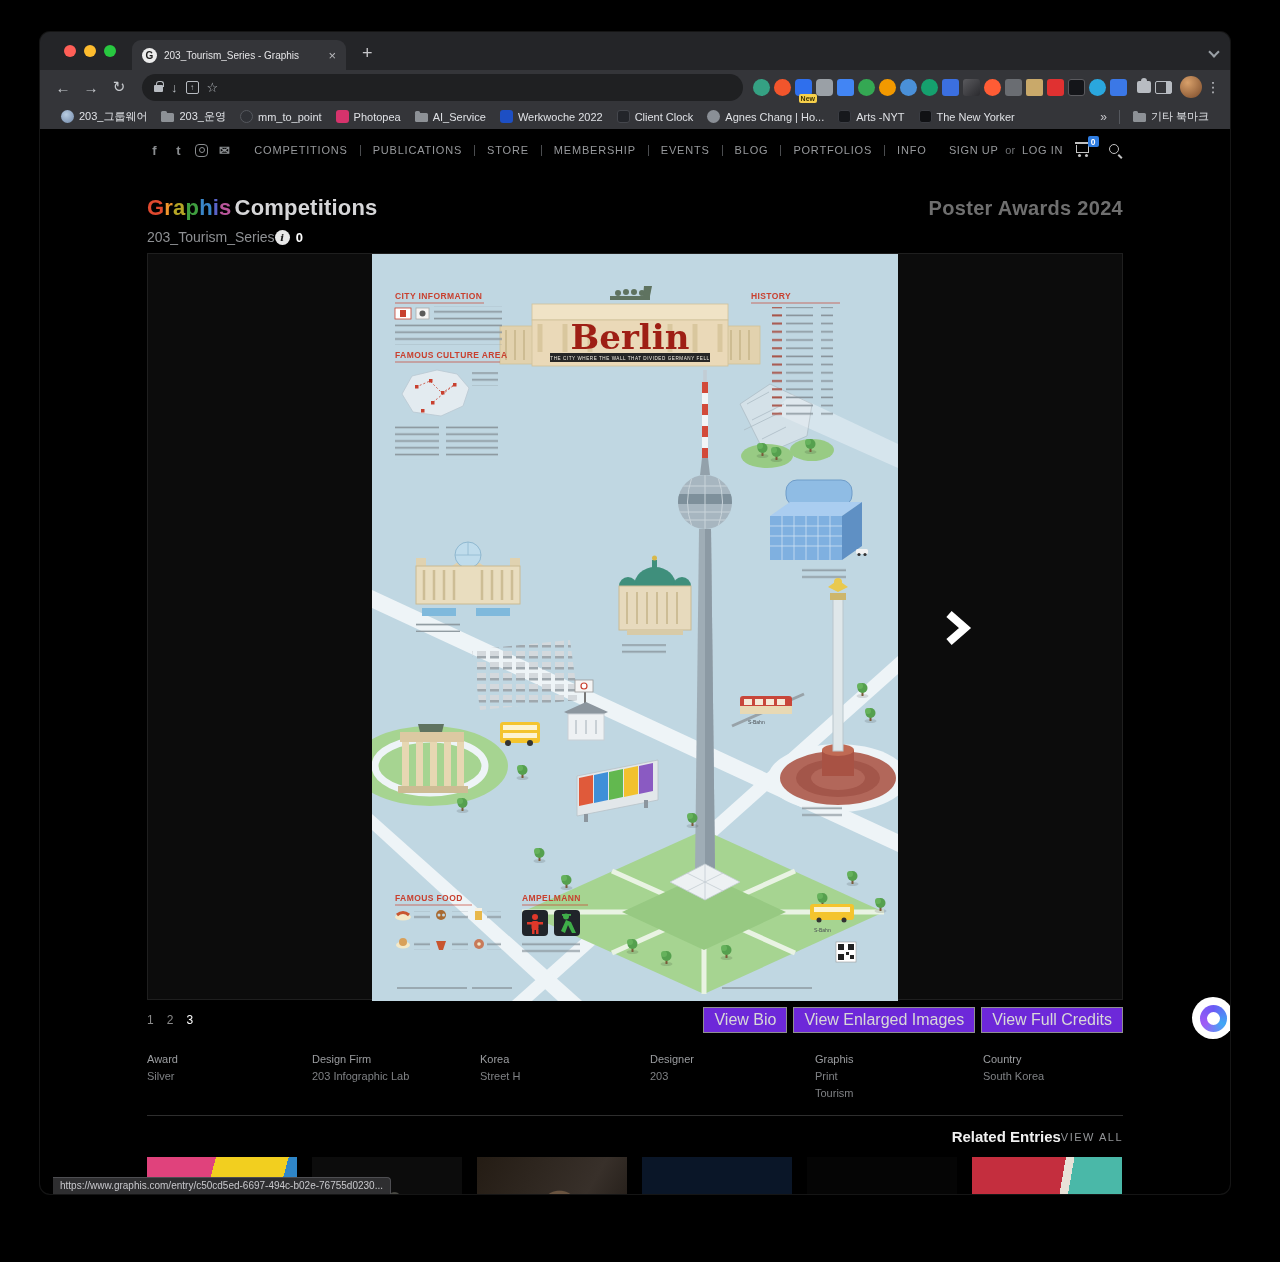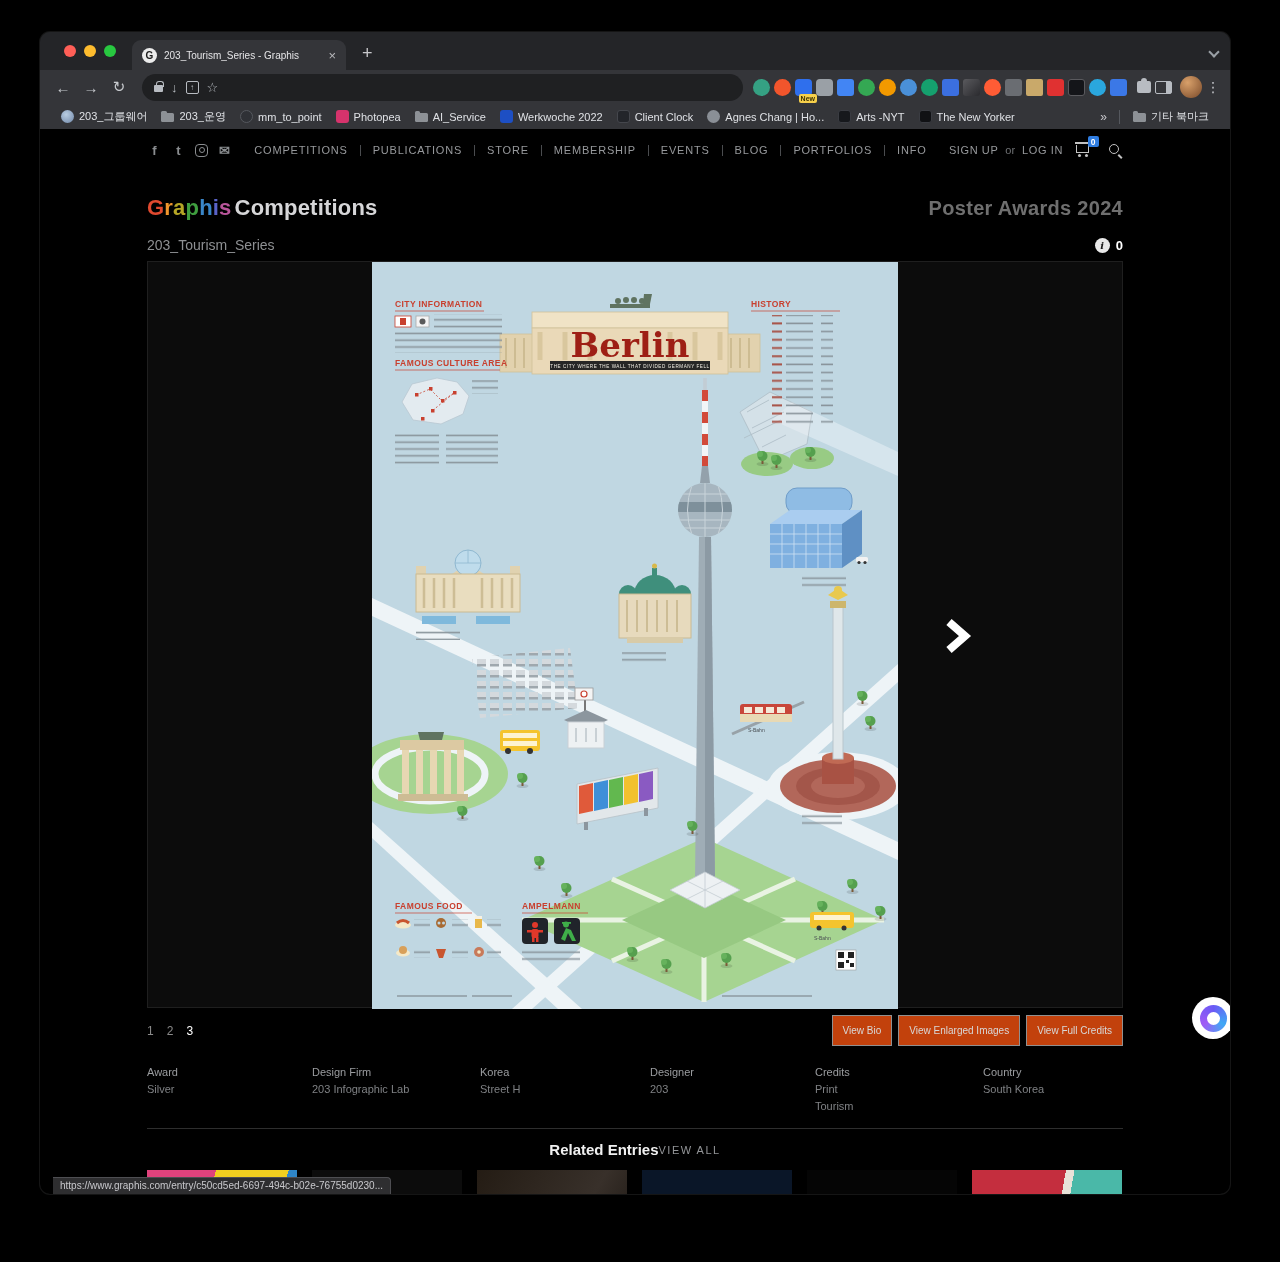--- a/index.html
+++ b/index.html
@@ -71,37 +71,37 @@
   .cart-ic::after{content:"";position:absolute;left:1px;bottom:-5px;width:3px;height:3px;background:#c2c2c2;border-radius:50%;box-shadow:7px 0 0 #c2c2c2}
   .cart-badge{position:absolute;top:-6px;right:-3px;min-width:11px;height:11px;background:#2f7de1;color:#fff;font-size:8.5px;font-weight:bold;display:flex;align-items:center;justify-content:center;border-radius:2px;padding:0 2px}
   .search-ic{position:relative;width:16px;height:16px;margin-left:4px}
   .search-ic::before{content:"";position:absolute;left:2px;top:2px;width:8px;height:8px;border:1.8px solid #c2c2c2;border-radius:50%}
   .search-ic::after{content:"";position:absolute;left:12px;top:12px;width:5px;height:1.8px;background:#c2c2c2;transform:rotate(45deg);transform-origin:0 0}
   .brand-row{display:flex;align-items:baseline;justify-content:space-between;margin-top:36px}
   .brand{font-size:22px;font-weight:bold;letter-spacing:.2px}
   .brand .bl0{color:#e0492f}.brand .bl1{color:#f0962c}.brand .bl2{color:#b5a626}.brand .bl3{color:#3f9e3f}.brand .bl4{color:#3a86c8}.brand .bl5{color:#5a63c8}.brand .bl6{color:#b8559a}
   .brand-suffix{color:#d6d6d8;margin-left:3px}
   .page-title{font-size:20px;font-weight:bold;color:#6f6f6f;letter-spacing:.3px}
-  .entry-row{display:flex;justify-content:space-between;align-items:center;margin-top:16px}
+  .entry-row{display:flex;align-items:center;margin-top:8px}
   .entry-title{color:#8e9093;font-size:14px}
   .entry-stats{display:flex;align-items:center;gap:6px}
   .info-ic{width:15px;height:15px;border-radius:50%;background:#e8e8e8;color:#1a1a1a;font-size:10px;font-weight:bold;font-family:"DejaVu Serif",serif;display:flex;align-items:center;justify-content:center;font-style:italic}
   .like-count{color:#fff;font-weight:bold;font-size:13px}
   .stage{position:relative;margin-top:8px;height:747px;background:#0c0c0c;border:1px solid #1f1f1f;display:flex;justify-content:center}
   .poster{width:526px;height:747px;display:block}
   .next-btn{position:absolute;right:150px;top:356px;width:28px;height:36px}
   .pager-row{display:flex;justify-content:space-between;align-items:center;margin-top:7px}
   .pages{display:flex;gap:13px;font-size:12px;color:#8a8a8a}
   .pages .current{color:#fff}
   .viewer-btns{display:flex;gap:6px}
-  .vbtn{border:1px solid #909090;background:#c2410c;color:#d8d8d8;font-size:10px;padding:9px 10px;font-family:"Liberation Sans",sans-serif}
+  .vbtn{border:1px solid #909090;background:#6d28d9;color:#d8d8d8;font-size:16px;padding:3px 10px;font-family:"Liberation Sans",sans-serif}
   .meta{display:grid;grid-template-columns:165px 168px 170px 165px 168px 1fr;margin-top:20px;font-size:11px}
   .meta-label{color:#9b9da0;font-weight:normal;margin-bottom:3px}
   .meta-value{color:#7f8184;line-height:1.5}
-  .related-head{margin-top:14px;border-top:1px solid #2e2e2e;padding-top:12px;display:flex;justify-content:center;align-items:center}
+  .related-head{margin-top:14px;border-top:1px solid #2e2e2e;padding-top:12px;display:flex;justify-content:flex-end;align-items:center}
   .related-title{color:#f0f0f0;font-size:15px;font-weight:bold}
   .view-all{color:#939598;font-size:11px;letter-spacing:1.5px}
   .thumbs{display:flex;gap:15px;margin-top:12px}
   .thumb{width:150px;height:118px;flex:none}
   .status{position:absolute;left:13px;bottom:0;background:#2e2e30;border:1px solid #4e4e52;border-bottom:none;border-left:none;border-top-right-radius:4px;color:#c8c8cc;font-size:10px;padding:2px 7px 3px;max-width:400px;white-space:nowrap;overflow:hidden}
   .chat{position:absolute;right:-4px;top:868px;width:42px;height:42px;border-radius:50%;background:#fff;display:flex;align-items:center;justify-content:center;box-shadow:0 2px 8px rgba(0,0,0,.6)}
   .chat-logo{width:27px;height:27px;border-radius:50%;background:conic-gradient(#6a5af5,#3fa9f5,#a05af5,#6a5af5);display:flex;align-items:center;justify-content:center}
   .chat-logo::after{content:"";width:13px;height:13px;border-radius:50%;background:#fff}
   
   .ph-red{font-family:"Liberation Sans",sans-serif;font-size:8.5px;font-weight:bold;fill:#c8402f;letter-spacing:.4px}
@@ -603,21 +603,21 @@
         </div>
         <div>
           <div class="meta-label">Korea</div>
           <div class="meta-value">Street H</div>
         </div>
         <div>
           <div class="meta-label">Designer</div>
           <div class="meta-value">203</div>
         </div>
         <div>
-          <div class="meta-label">Credits</div>
+          <div class="meta-label">Graphis</div>
           <div class="meta-value">Print</div>
           <div class="meta-value">Tourism</div>
         </div>
         <div>
           <div class="meta-label">Country</div>
           <div class="meta-value">South Korea</div>
         </div>
       </div>
 
       <div class="related-head">

